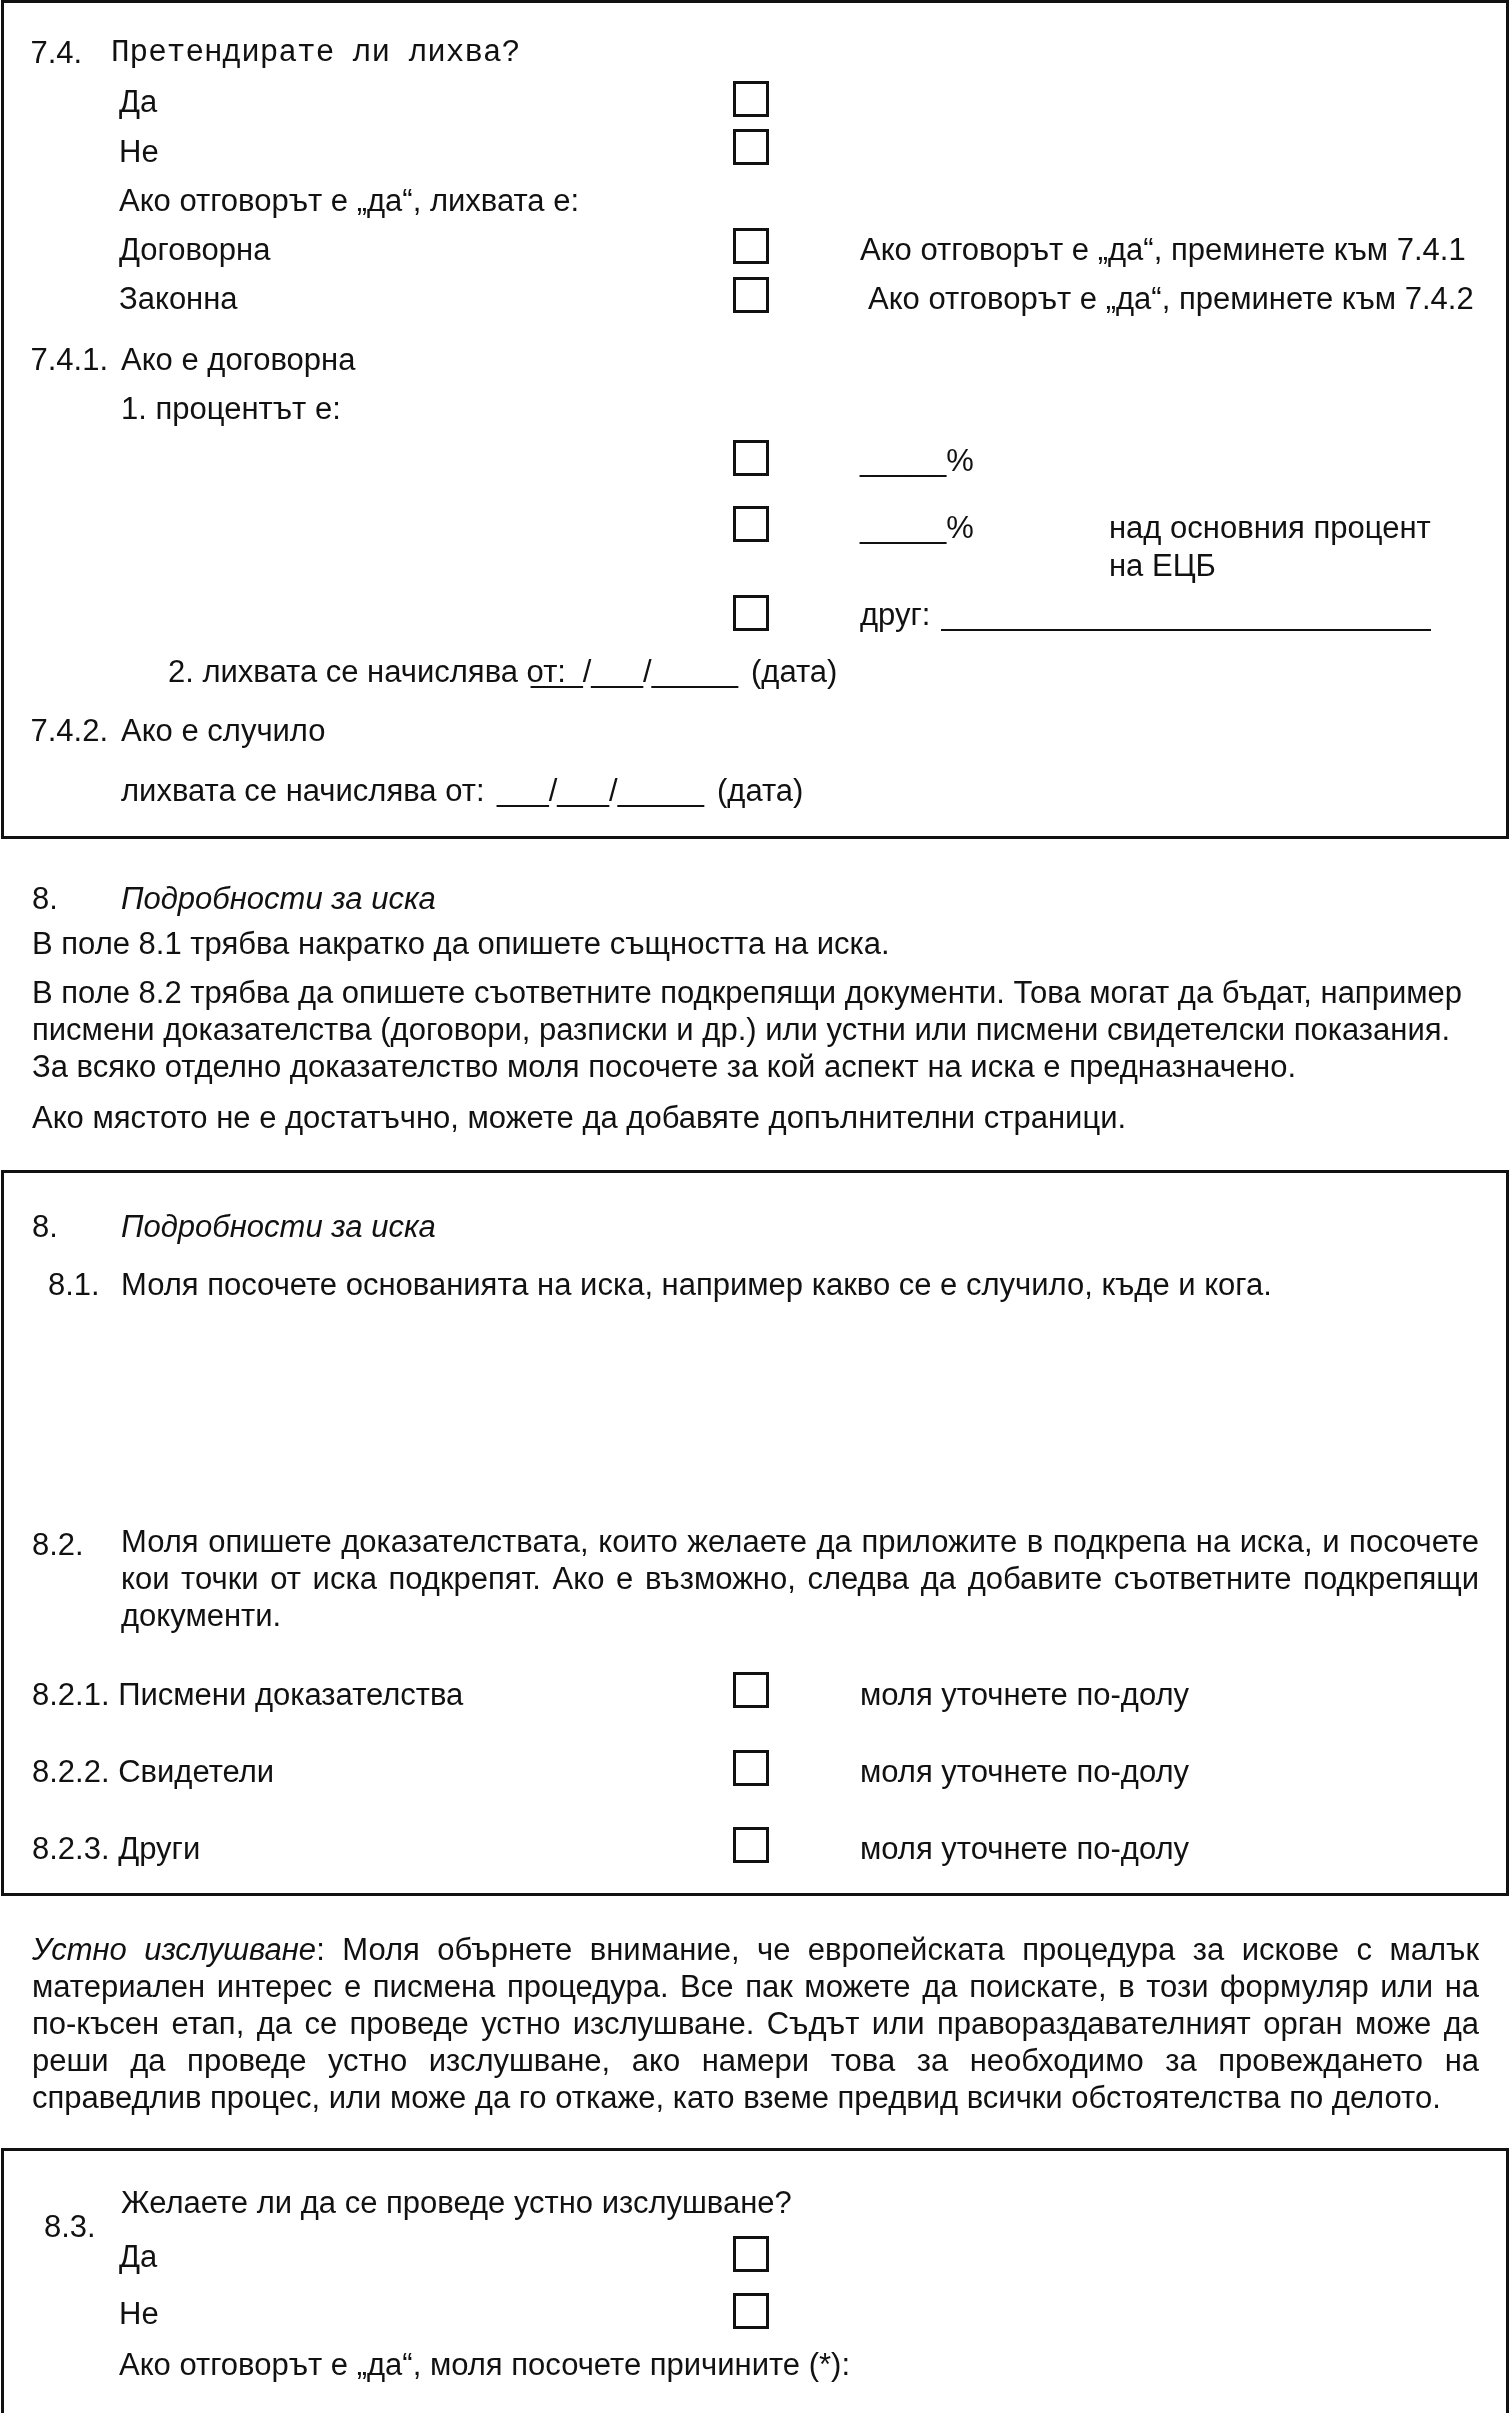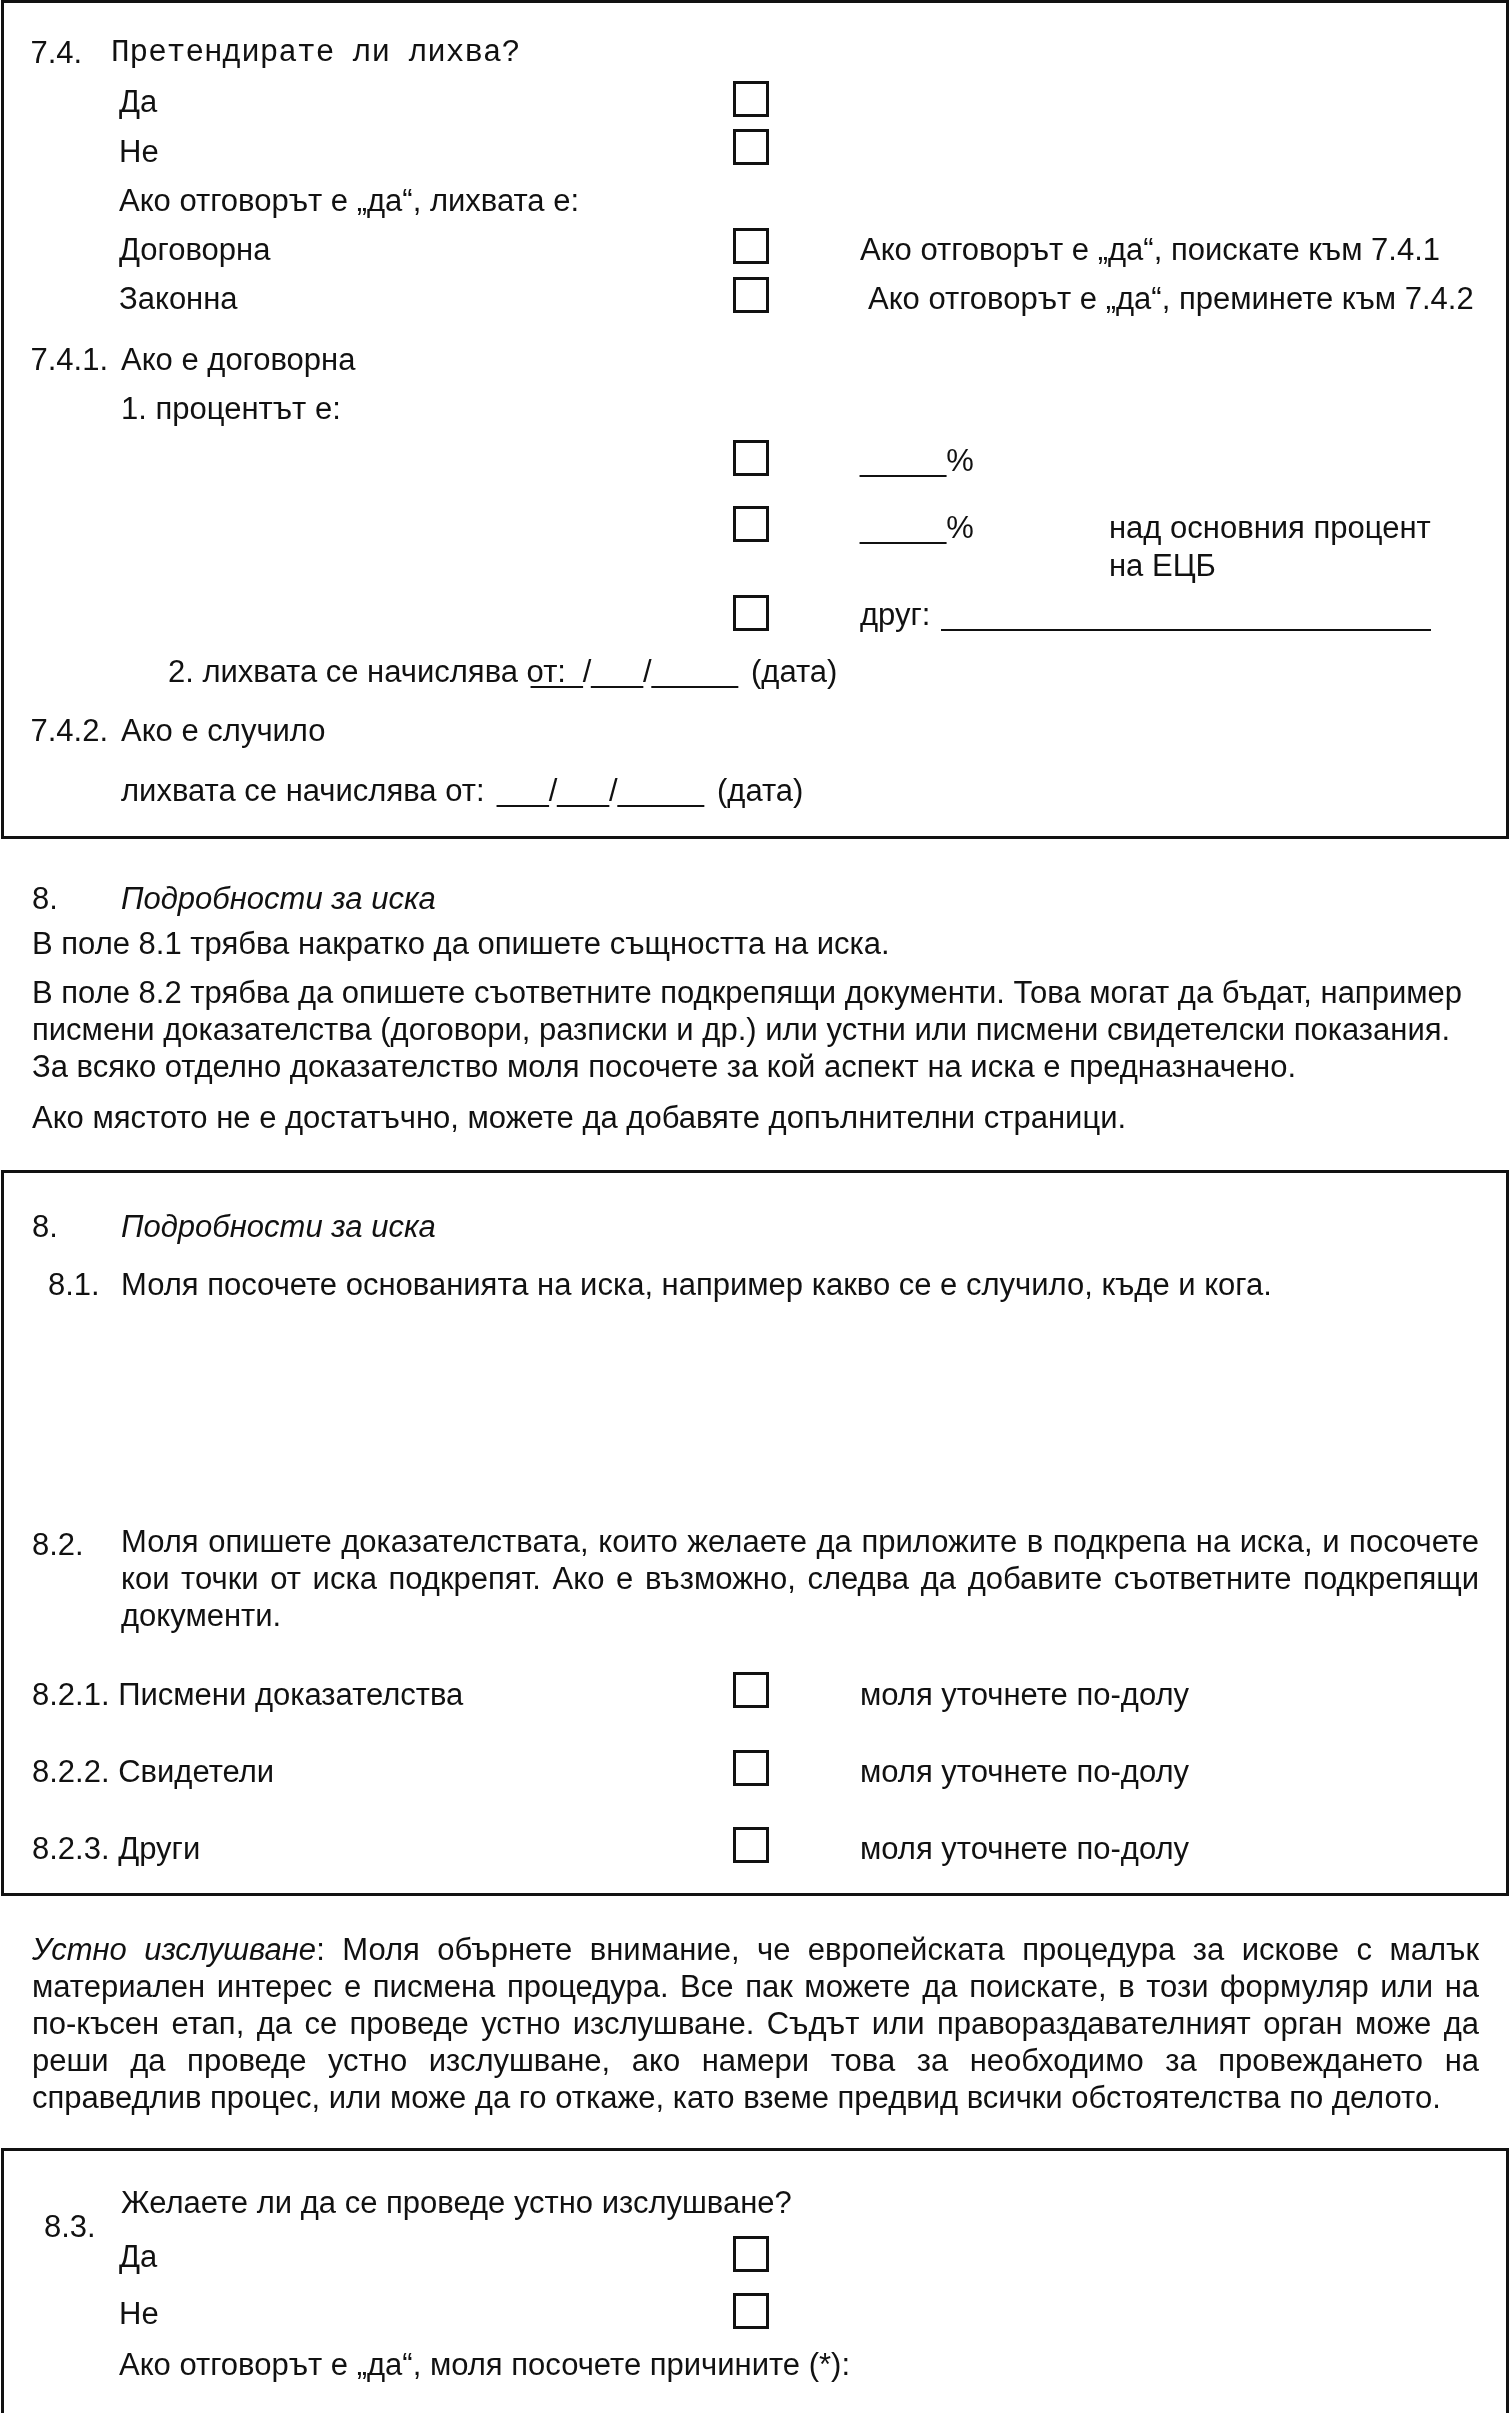--- a/index.html
+++ b/index.html
@@ -37,21 +37,21 @@
 <span class="abs" style="left:119px; top:86px;">Да</span>
 <div class="cb" style="left:733px; top:81px;"></div>
 
 <span class="abs" style="left:119px; top:136px;">Не</span>
 <div class="cb" style="left:733px; top:129px;"></div>
 
 <span class="abs" style="left:119px; top:185px;">Ако отговорът е „да“, лихвата е:</span>
 
 <span class="abs" style="left:119px; top:234px;">Договорна</span>
 <div class="cb" style="left:733px; top:228px;"></div>
-<span class="abs" style="left:860px; top:234px;">Ако отговорът е „да“, поискате към 7.4.1</span>
+<span class="abs" style="left:860px; top:234px;">Ако отговорът е „да“, преминете към 7.4.1</span>
 
 <span class="abs" style="left:119px; top:283px;">Законна</span>
 <div class="cb" style="left:733px; top:277px;"></div>
 <span class="abs" style="left:860px; top:283px;margin-left:8px;">Ако отговорът е „да“, преминете към 7.4.2</span>
 
 <span class="abs" style="left:30.5px; top:344px;">7.4.1.</span>
 <span class="abs" style="left:121px; top:344px;">Ако е договорна</span>
 <span class="abs" style="left:121px; top:393px;">1. процентът е:</span>
 
 <div class="cb" style="left:733px; top:440px;"></div>

